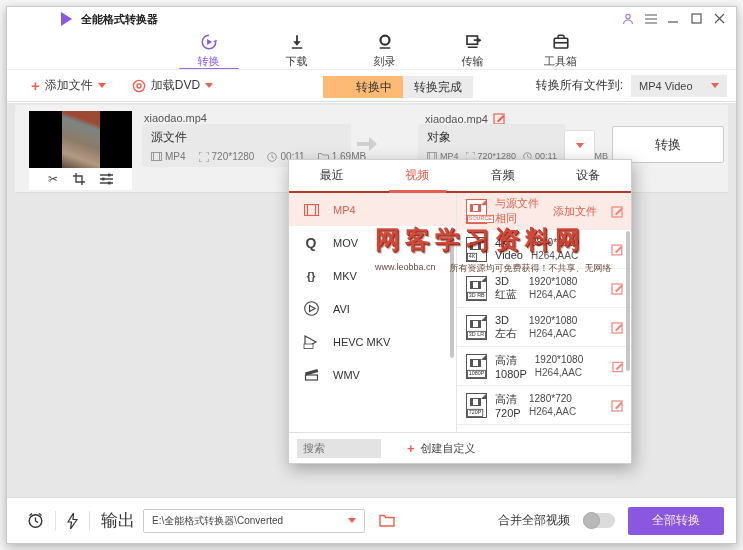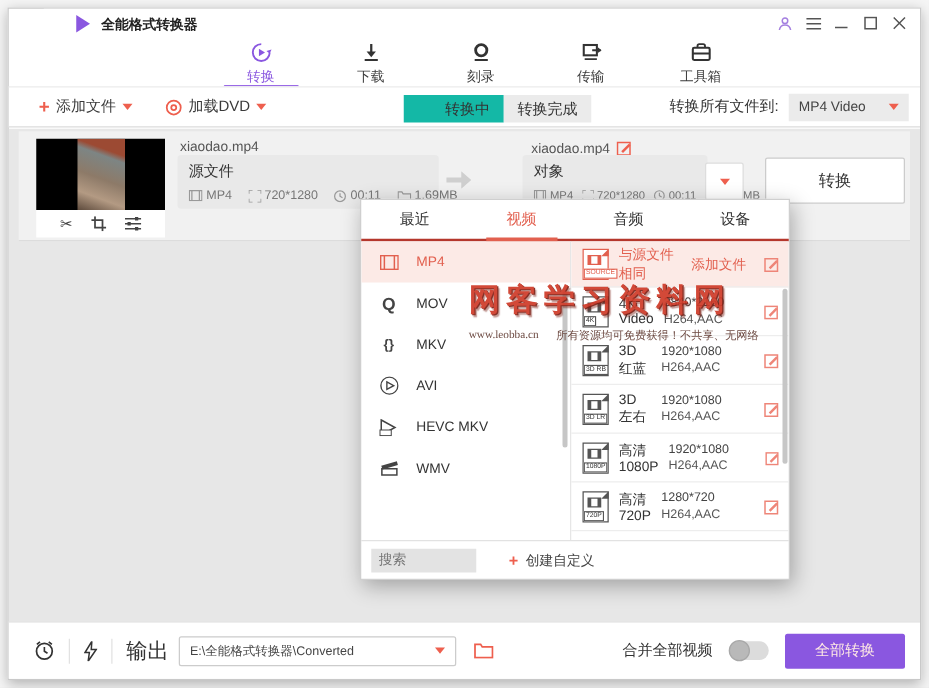--- a/index.html
+++ b/index.html
@@ -29,21 +29,21 @@
   
   .toolbar { position:absolute; left:0; top:62px; right:0; height:33px; background:#fff;
     border-top:1px solid #ececec; border-bottom:1px solid #dcdcdc; }
   .tb-left { position:absolute; left:24px; top:0; height:100%; display:flex; align-items:center; gap:26px; }
   .tb-item { display:flex; align-items:center; gap:5px; font-size:12px; color:#3a3a3a; }
   .red { color:#ee5f4e; }
   .caret { width:0; height:0; border-left:4px solid transparent; border-right:4px solid transparent;
     border-top:5px solid #ee5f4e; display:inline-block; }
   .tb-tabs { position:absolute; left:316px; top:6px; display:flex; }
   .tb-tab { height:22px; line-height:22px; padding:0 11px; font-size:12px; color:#333; background:#ebebeb; }
-  .tb-tab.active { background:#14b8a6;padding-left:33px; }
+  .tb-tab.active { background:#fdba74;padding-left:33px; }
   .tb-right { position:absolute; right:9px; top:0; height:100%; display:flex; align-items:center; gap:8px; }
   .tb-right .lbl { font-size:12px; color:#333; }
   .mini-select { width:96px; height:22px; background:#ebebeb; display:flex; align-items:center;
     padding:0 8px; font-size:11px; color:#444; justify-content:space-between; }
 
   
   .content { position:absolute; left:0; top:96px; right:0; bottom:46px; background:#e7e7e7; }
   .filerow { position:absolute; left:8px; top:2px; right:8px; height:88px; background:#f1f1f1;
     border-bottom:1px solid #dcdcdc; }
   .thumb { position:absolute; left:14px; top:6px; width:103px; height:57px; background:#000; overflow:hidden; }
@@ -108,21 +108,21 @@
   .pfoot { height:31px; border-top:1px solid #e2e2e2; display:flex; align-items:center; padding:0 8px; gap:26px; }
   .search { width:84px; height:19px; background:#e3e3e3; border:none; font-size:11px; color:#777;
     padding:0 6px; font-family:inherit; }
   .create { display:flex; align-items:center; gap:6px; font-size:11px; color:#444; }
   .plus { color:#ee5f4e; font-size:13px; font-weight:bold; line-height:1; }
 
   
   .watermark { position:absolute; left:368px; top:216px; width:262px; z-index:20; pointer-events:none; }
   .wm-big { font-size:25px; font-weight:bold; color:#cf3a28; letter-spacing:5px; white-space:nowrap;
     text-shadow:1px 1px 0 #7e1f14, 2px 2px 1px rgba(120,30,20,.5); opacity:.92; }
-  .wm-sub { display:flex; gap:14px; margin-top:6px; font-size:9px; color:#6d4a42; white-space:nowrap;font-family:Liberation Serif, serif; }
+  .wm-sub { display:flex; gap:14px; margin-top:6px; font-size:9px; color:#6d4a42; white-space:nowrap; }
 
   
   .bottombar { position:absolute; left:0; bottom:0; right:0; height:46px; background:#fff; border-top:1px solid #ddd; }
   .bb-left { position:absolute; left:20px; top:0; height:100%; display:flex; align-items:center; }
   .bb-sep { width:1px; height:20px; background:#e2e2e2; margin:0 11px; }
   .out-lbl { font-size:17px; color:#333; margin-right:8px;font-family:Liberation Mono, monospace; }
   .path-select { width:222px; height:24px; border:1px solid #ccc; border-radius:2px; background:#fff;
     display:flex; align-items:center; justify-content:space-between; padding:0 8px; font-size:10px; color:#444; }
   .folder-ic { margin-left:14px; display:flex; align-items:center; }
   .bb-right { position:absolute; right:12px; top:0; height:100%; display:flex; align-items:center; gap:13px; }

